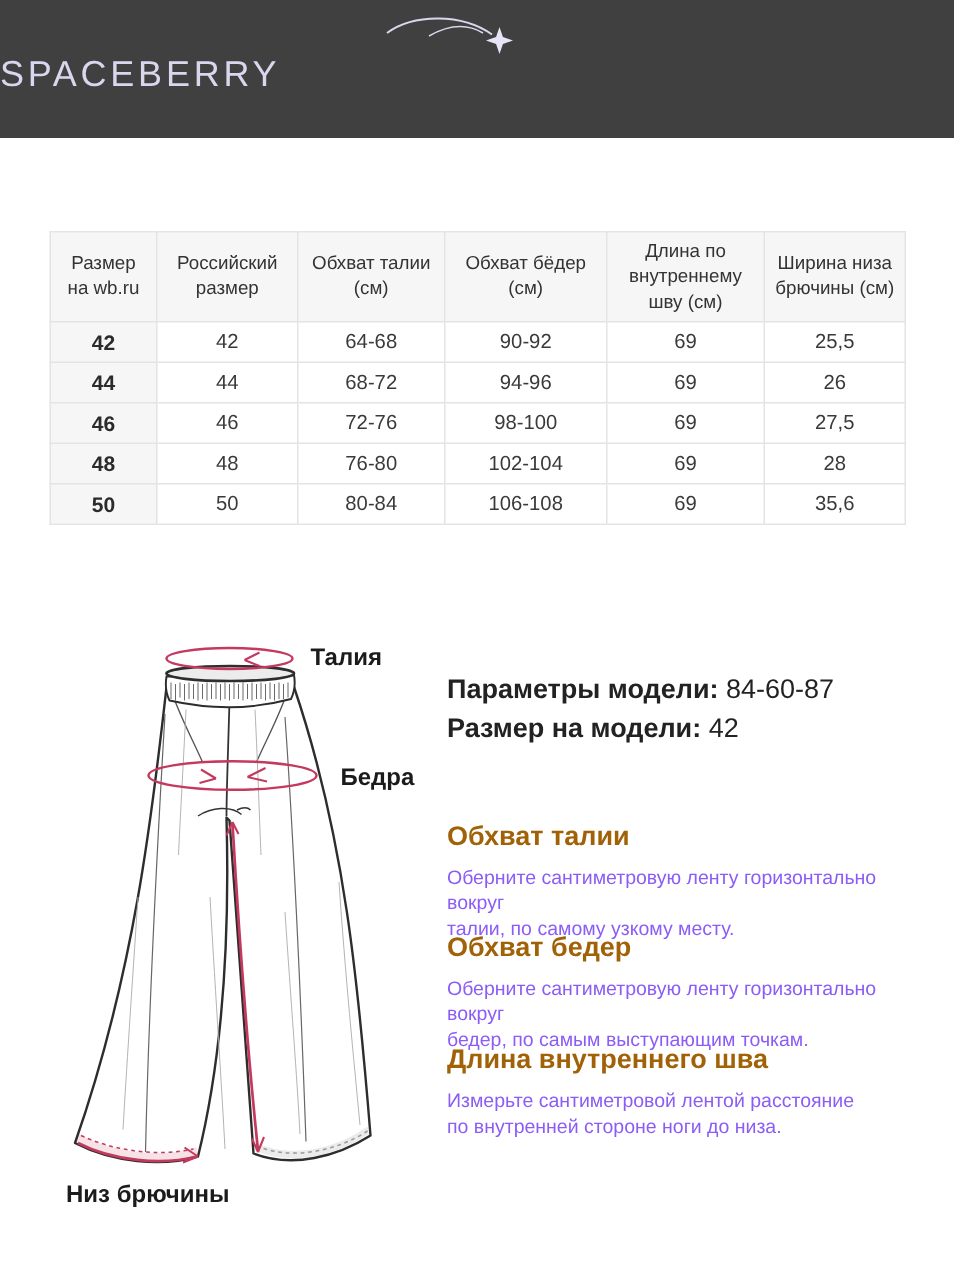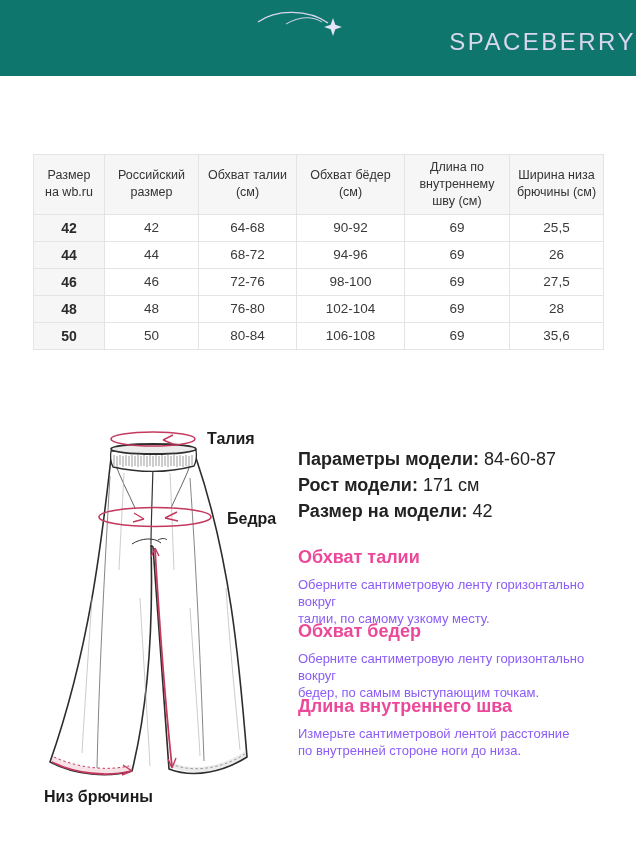--- a/index.html
+++ b/index.html
@@ -1,22 +1,22 @@
 <!DOCTYPE html>
 <html><head>
 <meta charset="utf-8">
 <style>
   * { box-sizing: border-box; margin: 0; padding: 0; }
   html,body { width: 636px; height: 848px; background: #ffffff;
     font-family: "Liberation Sans", "DejaVu Sans", sans-serif; }
   .page { position: relative; width: 636px; height: 848px; background: #fff; overflow: hidden; }
 
   
-  .brand-header { position: absolute; left: 0; top: 0; width: 636px; height: 76px;
-    background: #0f766e; display: flex; align-items: center; justify-content: flex-end; }
+  .brand-header { position: absolute; left: 0; top: 0; width: 636px; height: 92px;
+    background: #404040; display: flex; align-items: center; justify-content: flex-start; }
   .logo-text { color: #d9d6ee; font-size: 24px; letter-spacing: 2.5px; font-weight: 400;
     margin-top: 8px; }
   .star-svg { position: absolute; left: 248px; top: 5px; }
 
   
   table.size-table { position: absolute; left: 33px; top: 154px; width: 570px;
     border-collapse: collapse; table-layout: fixed; padding-left: 40px; }
   .size-table th, .size-table td { border: 1px solid #e4e4e4; text-align: center;
     vertical-align: middle; }
   .size-table th { background: #f6f6f6; font-weight: 400; font-size: 12.5px;
@@ -37,21 +37,21 @@
 
   
   .model-info { position: absolute; left: 298px; top: 446px; font-size: 18px; color: #222;
     line-height: 26px; }
   .model-info .lbl { font-weight: 700; }
   .model-info .val { font-weight: 400; }
 
   
   .measure-section { position: absolute; left: 298px; width: 320px; }
   .sec-1 { top: 547px; } .sec-2 { top: 621px; } .sec-3 { top: 696px; }
-  .measure-section h3 { font-size: 18px; font-weight: 700; color: #ec4899; }
+  .measure-section h3 { font-size: 18px; font-weight: 700; color: #a16207; }
   .measure-section p { margin-top: 8px; font-size: 13px; color: #8b5cf6;
     line-height: 17px; white-space: pre-line; }
 </style>
 </head>
 <body>
 
 <div class="page">
 
   <header class="brand-header">
     <svg class="star-svg" width="100" height="38" viewBox="0 0 100 38">
@@ -184,24 +184,20 @@
   <div class="diagram-label lbl-waist">Талия</div>
   <div class="diagram-label lbl-hips">Бедра</div>
   <div class="diagram-label lbl-bottom">Низ брючины</div>
 
   <div class="model-info">
     <div>
       <span class="lbl">Параметры модели:</span>
       <span class="val">84-60-87</span>
     </div>
     <div>
-      <span class="lbl">Рост модели:</span>
-      <span class="val">171 см</span>
-    </div>
-    <div>
       <span class="lbl">Размер на модели:</span>
       <span class="val">42</span>
     </div>
   </div>
 
   <div class="measure-section sec-1">
     <h3>Обхват талии</h3>
     <p>Оберните сантиметровую ленту горизонтально вокруг
 талии, по самому узкому месту.</p>
   </div>

